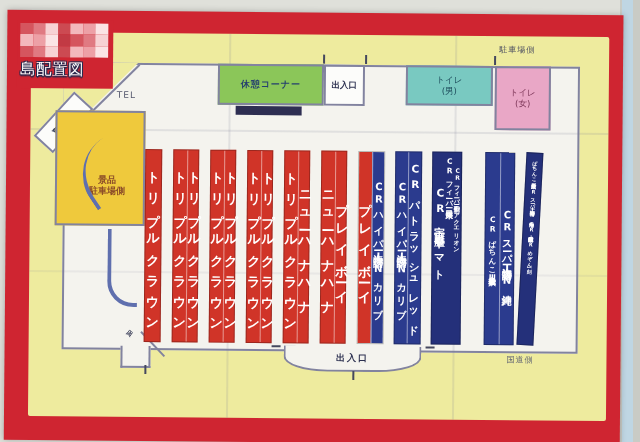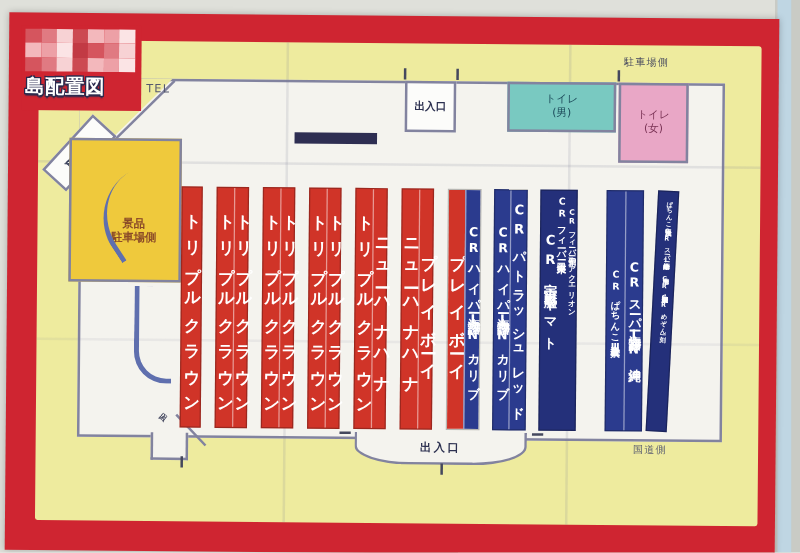--- a/index.html
+++ b/index.html
@@ -18,21 +18,21 @@
   .corner-cut{position:absolute;left:33px;top:30px;width:0;height:0;
     border-top:74px solid #eeeb9e;border-right:74px solid transparent;}
   .diag-wall{position:absolute;left:33px;top:106px;width:106px;height:0;
     border-top:2px solid #82839f;transform:rotate(-45deg);transform-origin:0 0;}
   .box{position:absolute;border:2px solid #82839f;box-sizing:border-box;
     display:flex;align-items:center;justify-content:center;text-align:center;}
   .entrance-tl{left:20px;top:60px;width:26px;height:60px;background:#fcfcfa;
     transform:rotate(42deg);}
   .entrance-tl span{writing-mode:vertical-rl;text-orientation:upright;
     font-size:7.5px;color:#333a55;font-weight:bold;}
-  .tel{position:absolute;left:86px;top:34px;font-size:9px;color:#55586e;letter-spacing:1px;}
+  .tel{position:absolute;left:86px;top:57px;font-size:9px;color:#55586e;letter-spacing:1px;}
   .rest{left:187px;top:30px;width:106px;height:41px;background:#8bc659;
     font-size:9px;font-weight:bold;color:#26406e;letter-spacing:1px;}
   .bench{position:absolute;left:205px;top:72px;width:66px;height:9px;background:#2e2e52;}
   .exit-top{left:293px;top:30px;width:41px;height:41px;background:#fcfcfa;
     font-size:8.5px;color:#2c3050;font-weight:bold;}
   .toilet-m{left:375px;top:30px;width:87px;height:40px;background:#79c9c1;
     font-size:8.5px;color:#1c4a5a;line-height:1.25;}
   .toilet-w{left:464px;top:30px;width:56px;height:64px;background:#e9a7c6;
     font-size:8.5px;color:#7a3355;line-height:1.25;}
   .parking{position:absolute;left:468px;top:8px;font-size:8px;color:#45485e;letter-spacing:1px;}
@@ -81,21 +81,21 @@
   .bg-navy{background:#2b3b8e;}
   .bg-navy2{background:#24307a;}
   .free{position:absolute;}
   .stackcol{display:flex;flex-direction:column;align-items:center;
     justify-content:flex-start;padding-top:3px;gap:3px;width:100%;}
   
   .logo{position:absolute;left:10px;top:10px;width:96px;height:68px;background:#cf2531;
     z-index:60;padding:3px;box-sizing:border-box;}
   .mosaic{width:88px;height:34px;display:grid;grid-template-columns:repeat(7,1fr);
     grid-template-rows:repeat(3,1fr);}
-  .logo h1{margin:2px 0 0 0;font-size:15.5px;color:#fff;letter-spacing:.5px;font-weight:bold;
+  .logo h1{margin:2px 0 0 0;font-size:15.5px;color:#fff;letter-spacing:.5px;font-weight:normal;
     text-shadow:-1px -1px 0 #2a2a4e,1px -1px 0 #2a2a4e,-1px 1px 0 #2a2a4e,
       1px 1px 0 #2a2a4e,0 2px 1px #2a2a4e;}
 </style>
 </head>
 <body>
 
 <div class="photo">
   <div class="wall-right"></div>
   <div class="reflect"></div>
 
@@ -108,20 +108,23 @@
 
       <div class="fold v" style="left:198px"></div>
       <div class="fold v" style="left:424px"></div>
       <div class="fold h" style="top:96px"></div>
       <div class="fold h" style="top:238px;opacity:.6"></div>
 
       <div class="box entrance-tl">
         <span>出入口</span>
       </div>
       <div class="tel">TEL</div>
+      <div class="box rest">
+        <span>休憩コーナー</span>
+      </div>
       <div class="bench"></div>
       <div class="box exit-top">
         <span>出入口</span>
       </div>
       <div class="box toilet-m">
         <span>
           <span>トイレ</span><br>
           <span>(男)</span>
         </span>
       </div>

